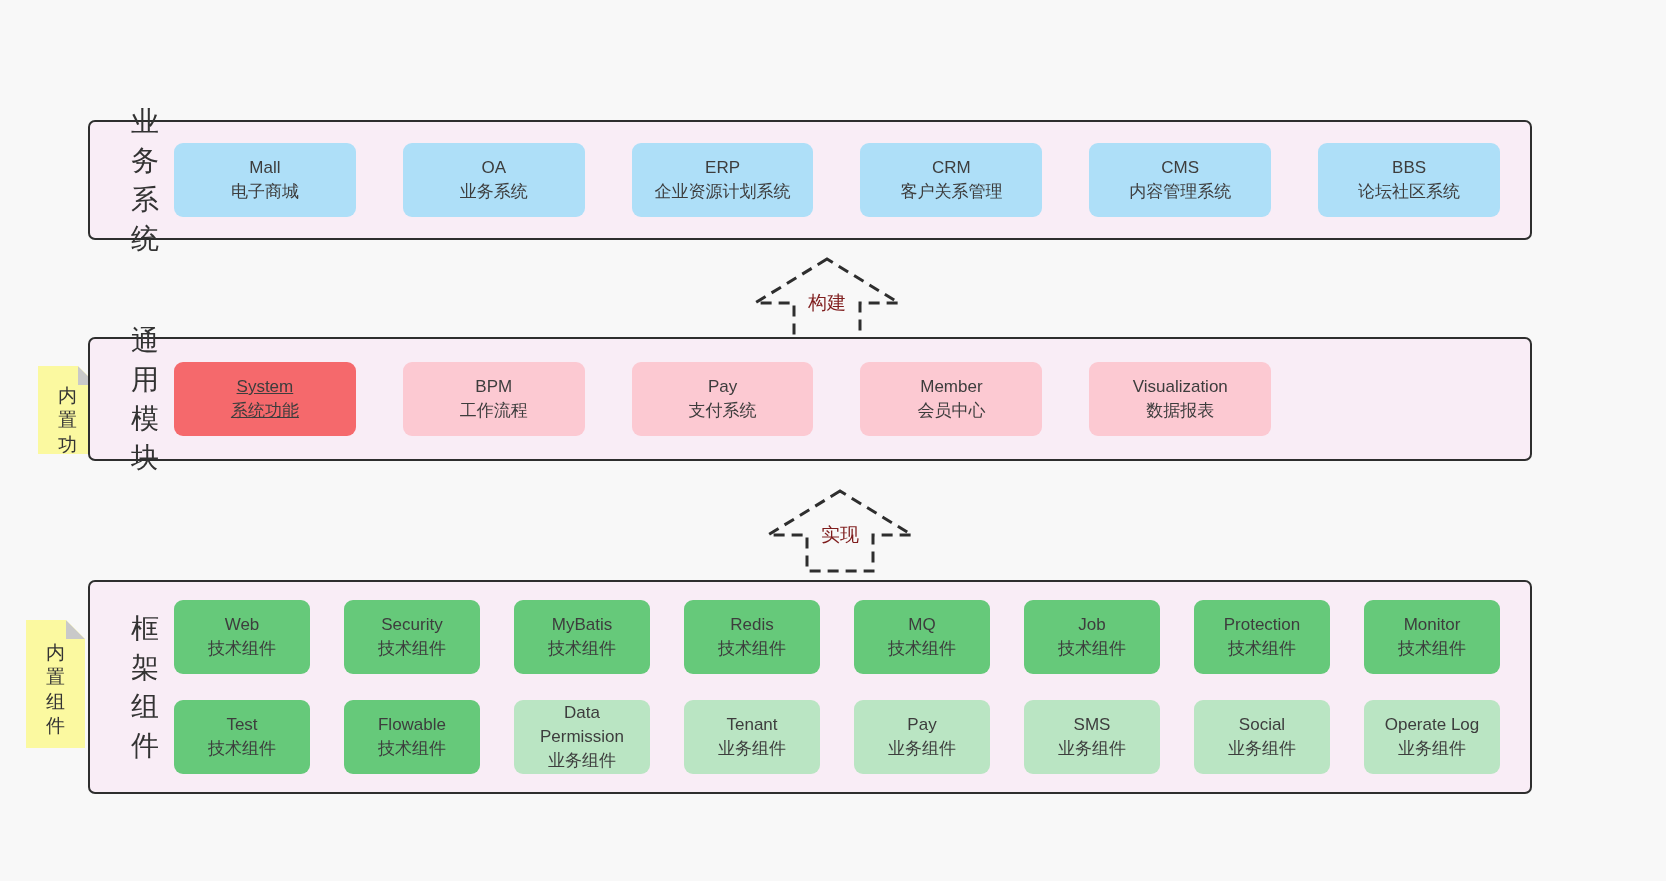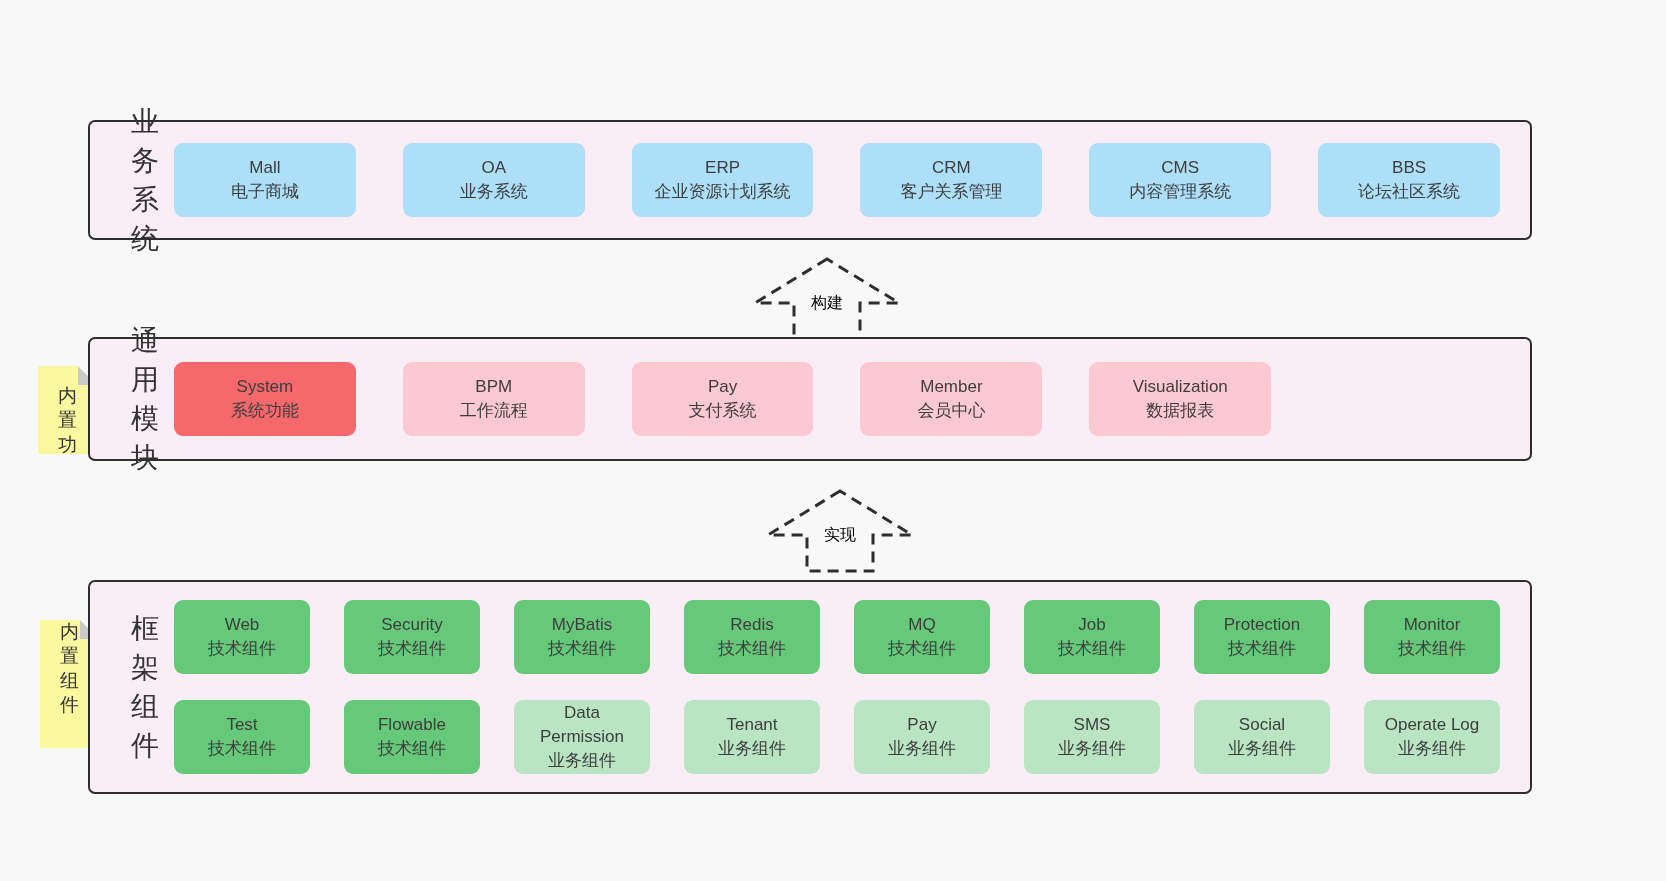--- a/index.html
+++ b/index.html
@@ -28,46 +28,46 @@
   }
   .row6{flex:1;display:grid;grid-template-columns:repeat(6,1fr);gap:47px;}
   .grid8{flex:1;display:grid;grid-template-columns:repeat(8,1fr);column-gap:34px;row-gap:26px;}
   .box{
     height:74px;border-radius:9px;box-sizing:border-box;
     display:flex;flex-direction:column;align-items:center;justify-content:center;
     font-size:17px;line-height:1.42;text-align:center;padding:0 10px;
   }
   .box-title,.box-sub{width:100%;}
   [data-variant="blue"]{background:var(--blue,#aedff8);}
-  [data-variant="red"]{background:var(--red,#f5696c);}
+  [data-variant="red"]{background:var(--red,#f5696c);text-decoration:underline;}
   [data-variant="pink"]{background:var(--pink,#fcc9d2);}
   [data-variant="green"]{background:var(--green,#66c97a);}
   [data-variant="lightgreen"]{background:var(--lightgreen,#bae5c3);}
   .arrow{position:absolute;width:150px;height:86px;z-index:1;}
   .arrow svg{position:absolute;left:0;top:0;}
   #arrow-build{left:752px;top:256px;}
   #arrow-implement{left:765px;top:488px;}
   .arrow-label{
     position:absolute;left:50%;top:55%;transform:translate(-50%,-50%);
-    font-size:16px;color:#000000;background:var(--bg,#f8f8f8);padding:0 2px;
+    font-size:19px;color:#7f1d1d;background:var(--bg,#f8f8f8);padding:0 2px;
     white-space:nowrap;
   }
   .sticky{
     position:absolute;width:59px;box-sizing:border-box;
     background:var(--yellow,#fbf9a0);z-index:1;
     display:flex;justify-content:center;
     clip-path:polygon(0 0,calc(100% - 19px) 0,100% 19px,100% 100%,0 100%);
   }
   .sticky::after{
     content:'';position:absolute;top:0;right:0;width:19px;height:19px;
     background:var(--fold,#c9c9c9);
     clip-path:polygon(0 0,100% 100%,0 100%);
   }
   #sticky-common{left:38px;top:366px;height:88px;padding-top:18px;}
-  #sticky-framework{left:40px;top:620px;height:128px;}
+  #sticky-framework{left:26px;top:620px;height:128px;padding-top:21px;}
   .sticky-text{
     width:22px;font-size:19px;line-height:1.28;color:#333;
     word-break:break-all;text-align:center;
   }
 </style>
 </head>
 <body>
 
 <div class="canvas">
 

